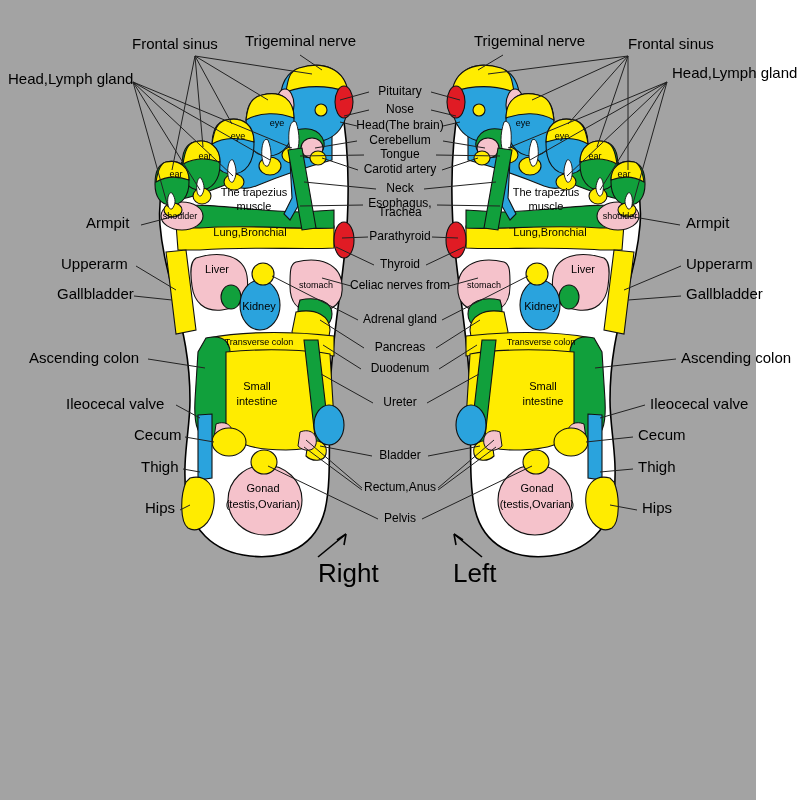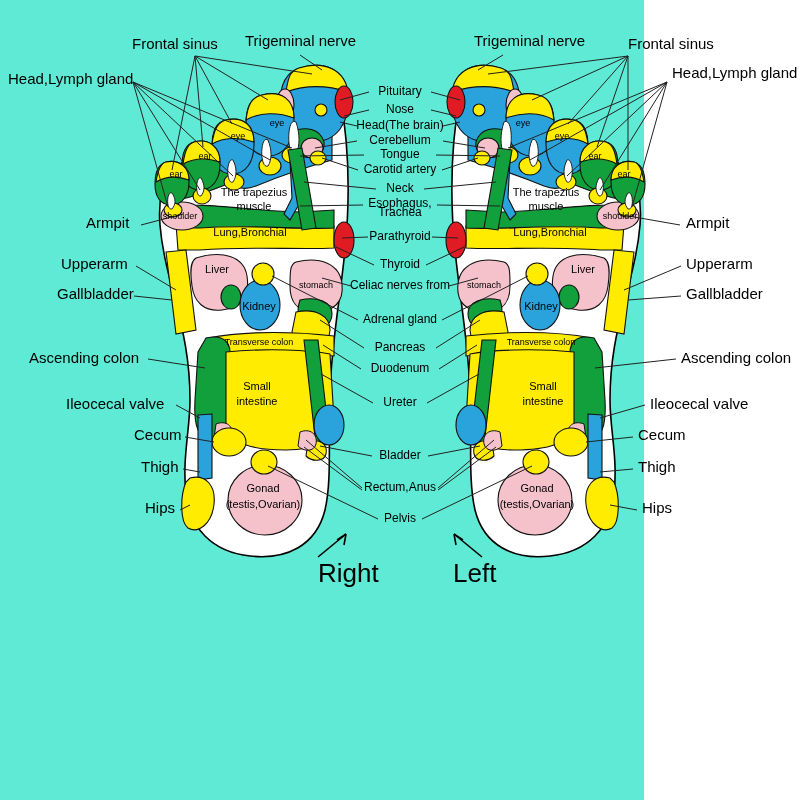--- a/index.html
+++ b/index.html
@@ -2,21 +2,21 @@
 <html><head>
 <meta charset="utf-8">
 <title>Foot Reflexology Chart</title>
 <style>
   html,body{margin:0;padding:0;background:#ffffff;}
   body{
     width:800px;height:800px;overflow:hidden;
     font-family:"Liberation Sans", sans-serif;
     color:#000;
   }
-  #chart-root{position:relative;width:644px;height:800px;background:#5eead4;}
+  #chart-root{position:relative;width:756px;height:800px;background:#a3a3a3;}
   svg#reflex-svg{display:block;width:800px;height:800px;}
 
   .lbl{font-family:"Liberation Sans", sans-serif;fill:#000;}
   .outer-label{font-size:15px;}
   .center-label{font-size:12px;}
   .inner-label{font-size:11px;}
   .inner-label-sm{font-size:9px;}
   .foot-side-label{font-size:26px;}
 
   .leader{stroke:#222;stroke-width:1;fill:none;}

